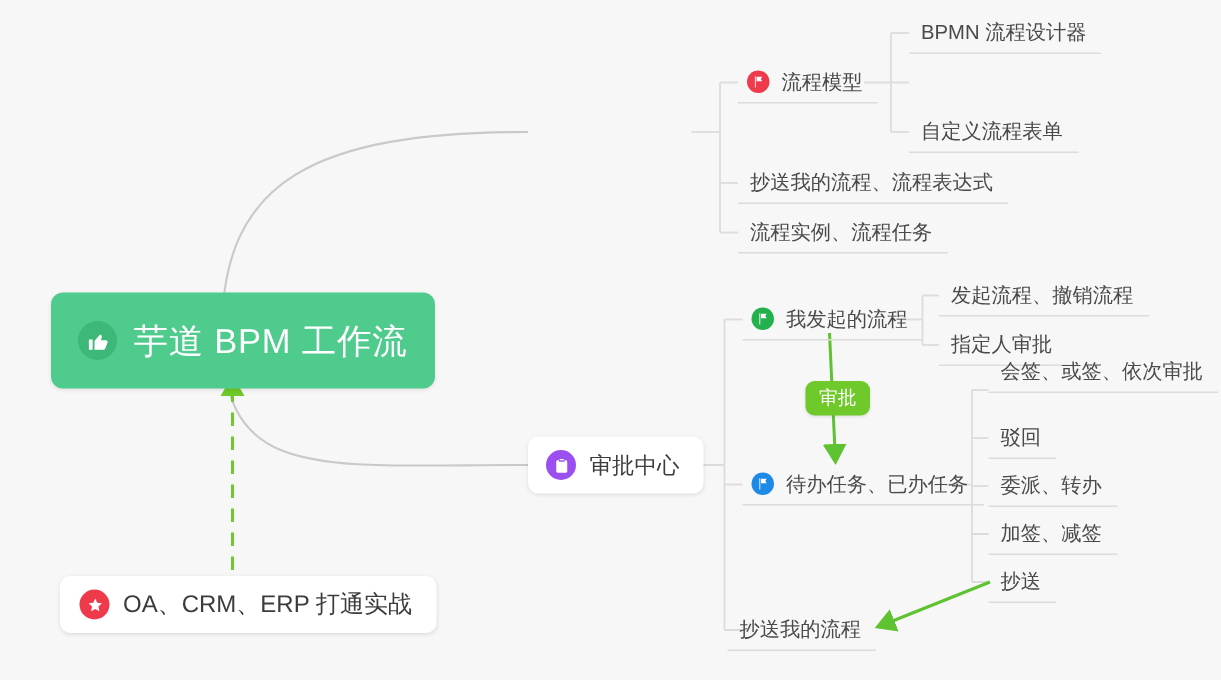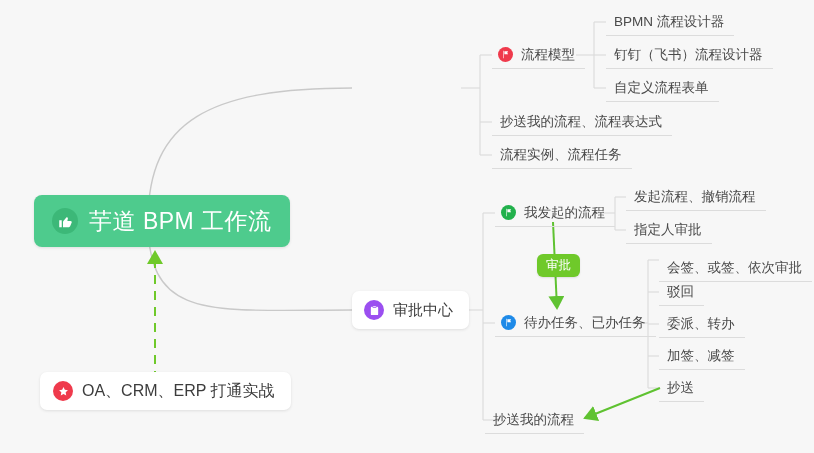--- a/index.html
+++ b/index.html
@@ -27,21 +27,21 @@
     box-sizing: border-box;
     white-space: nowrap;
     display: flex;
     align-items: center;
   }
   
   .root {
     background: #4ecb8d;
     border-radius: 8px;
     padding: 0 18px;
-    height: 52px;
+    height: 64px;
     color: #ffffff;
     font-size: 23px;
     letter-spacing: 0.5px;
     box-shadow: 0 1px 3px rgba(0,0,0,0.10);
   }
   .root .label { margin-left: 11px; }
 
   
   .card {
     background: #ffffff;
@@ -173,23 +173,20 @@
   </div>
 
   <div class="node leaf icon-leaf" style="left:492px; top:41px;">
     <span class="ic ic-sm" style="background:#ef3a4c;">
       <svg width="9" height="9" viewBox="0 0 24 24" fill="#ffffff">
         <path d="M6 2h1.6v20H6zM9 3h10l-2.4 4.2L19 11H9z"></path>
       </svg>
     </span>
     <span class="label">流程模型</span>
   </div>
-  <div class="node leaf plain" style="left:606px; top:41px;">
-    <span class="label">钉钉（飞书）流程设计器</span>
-  </div>
   <div class="node leaf plain" style="left:606px; top:74px;">
     <span class="label">自定义流程表单</span>
   </div>
 
   <div class="node leaf plain" style="left:492px; top:108px;">
     <span class="label">抄送我的流程、流程表达式</span>
   </div>
   <div class="node leaf plain" style="left:492px; top:141px;">
     <span class="label">流程实例、流程任务</span>
   </div>
@@ -221,21 +218,21 @@
 
   <div class="node leaf icon-leaf" style="left:495px; top:309px;">
     <span class="ic ic-sm" style="background:#1e8ae8;">
       <svg width="9" height="9" viewBox="0 0 24 24" fill="#ffffff">
         <path d="M6 2h1.6v20H6zM9 3h10l-2.4 4.2L19 11H9z"></path>
       </svg>
     </span>
     <span class="label">待办任务、已办任务</span>
   </div>
 
-  <div class="node leaf plain" style="left:659px; top:254px;text-align:right;">
+  <div class="node leaf plain" style="left:659px; top:234px;text-align:right;">
     <span class="label">会签、或签、依次审批</span>
   </div>
   <div class="node leaf plain" style="left:659px; top:278px;">
     <span class="label">驳回</span>
   </div>
   <div class="node leaf plain" style="left:659px; top:310px;">
     <span class="label">委派、转办</span>
   </div>
   <div class="node leaf plain" style="left:659px; top:342px;">
     <span class="label">加签、减签</span>
@@ -245,21 +242,21 @@
   </div>
 
   <div class="node leaf plain" style="left:485px; top:406px;">
     <span class="label">抄送我的流程</span>
   </div>
 
   <div class="badge" style="left:537px; top:254px;">
     <span>审批</span>
   </div>
 
-  <div class="node card wide" style="left:40px; top:372px;">
+  <div class="node card wide" style="left:40px; top:384px;">
     <span class="ic ic-lg" style="background:#ef3a4c;">
       <svg width="11" height="11" viewBox="0 0 24 24" fill="#ffffff">
         <path d="M12 2l2.9 6.3 6.8.8-5 4.7 1.3 6.8L12 17.3 6 20.6l1.3-6.8-5-4.7 6.8-.8z"></path>
       </svg>
     </span>
     <span class="label">OA、CRM、ERP 打通实战</span>
   </div>
 
 </div>
 

